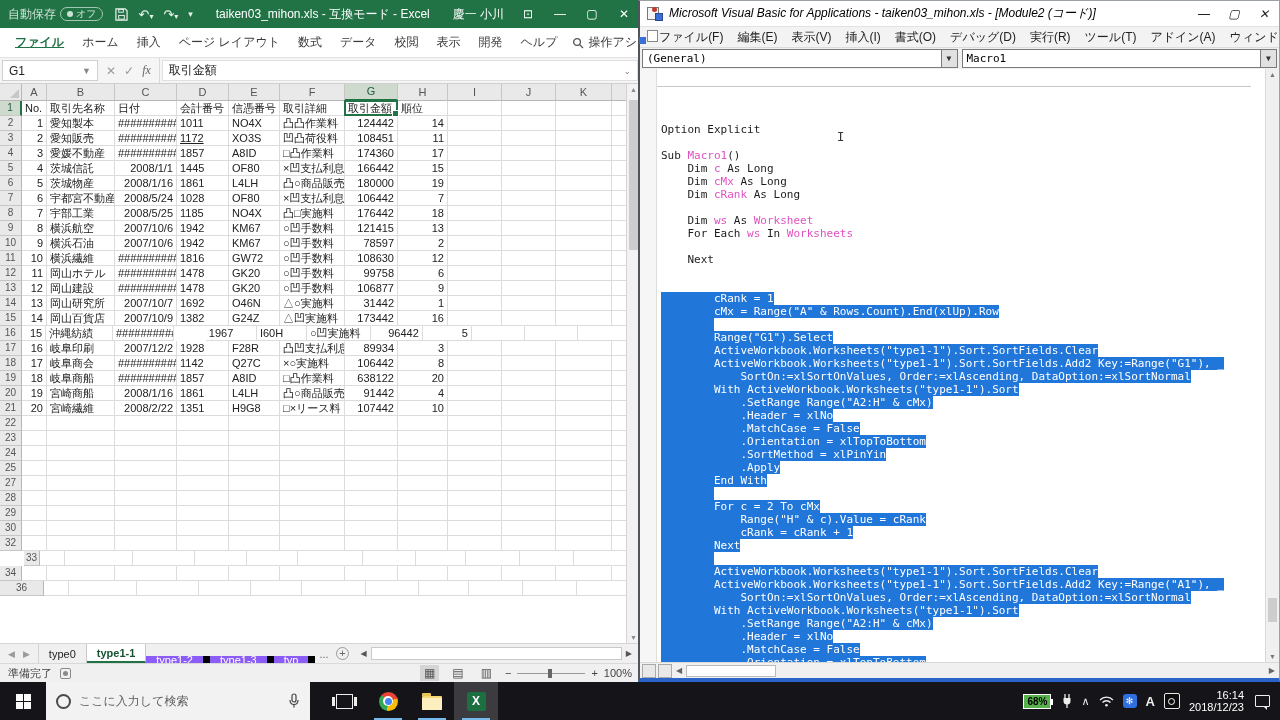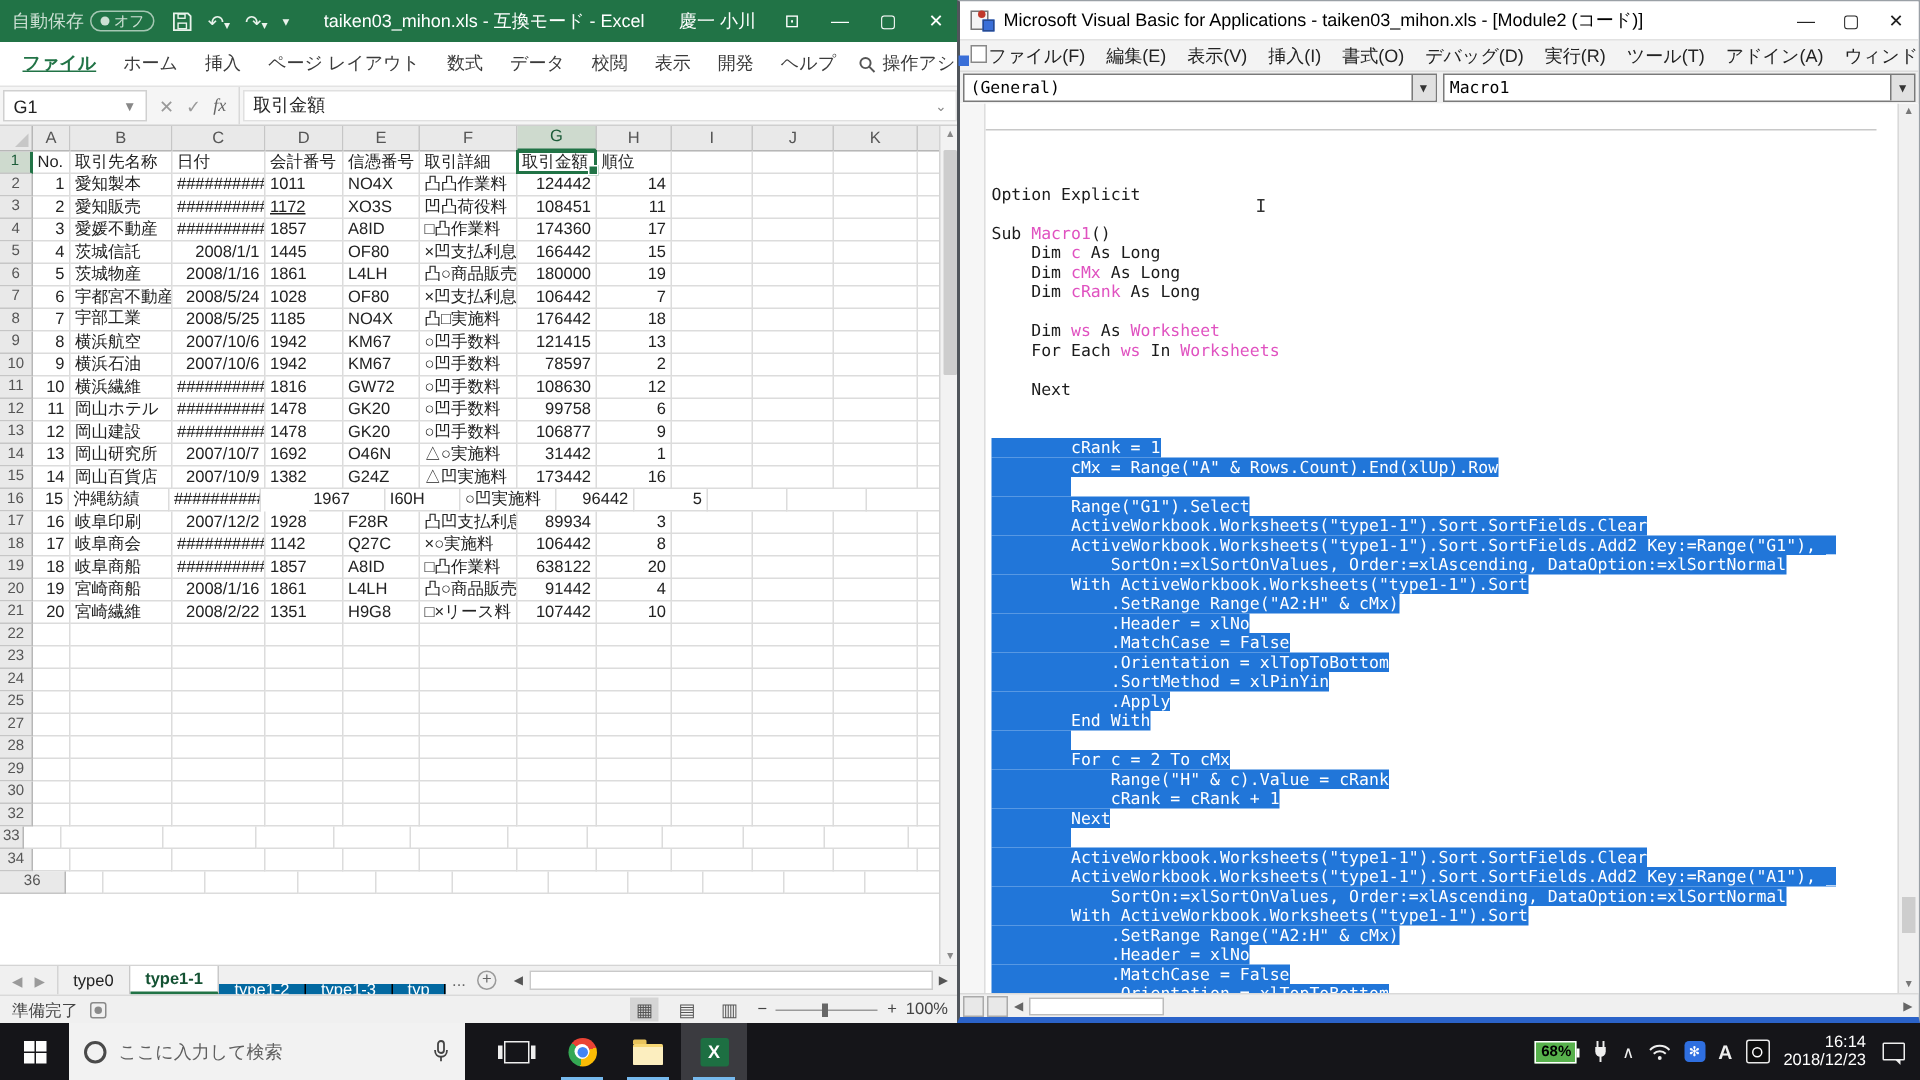--- a/index.html
+++ b/index.html
@@ -71,21 +71,21 @@
     background:#cdcdcd; border-radius:1px;}
 
   .sheetbar { height:20px; background:#f0f0f0; border-top:1px solid #d4d4d4; display:flex;
     align-items:stretch; font-size:11px; flex:0 0 auto;}
   .navarrows { display:flex; align-items:center; gap:8px; padding:0 8px; color:#9a9a9a; font-size:9px;
     border-right:1px solid #d4d4d4;}
   .stabs { display:flex; align-items:stretch; }
   .stab { display:flex; align-items:center; padding:0 10px; border-right:1px solid #c9c9c9;
     color:#222; white-space:nowrap;}
   .stab.active { background:#fff; color:#145233; font-weight:bold; border-bottom:2px solid #217346;}
-  .stab.maroon { background:#0369a1; color:#fff; border-right:1px solid #000000;margin-top:12px;}
+  .stab.maroon { background:#8b5cf6; color:#fff; border-right:7px solid #000000;margin-top:12px;}
   .stab-ellipsis { display:flex; align-items:center; padding:0 4px; color:#666;}
   .addsheet { display:flex; align-items:center; justify-content:center; width:20px; color:#666;}
   .addsheet span { border:1px solid #9a9a9a; border-radius:50%; width:13px; height:13px;
     line-height:11px; text-align:center; font-size:11px;}
   .tabscroll { flex:1; display:flex; align-items:center; margin:2px 4px; }
   .tabscroll .track { flex:1; background:#fff; border:1px solid #c9c9c9; height:13px;}
   .tabscroll .tsb { color:#555; font-size:8px; padding:0 4px;}
   .statusbar { height:19px; background:#f0f0f0; border-top:1px solid #d9d9d9; display:flex;
     align-items:center; font-size:11px; color:#444; flex:0 0 auto;}
   .statusbar .ready { padding:0 8px; }
@@ -97,21 +97,21 @@
   .viewico { font-size:12px; color:#555; padding:1px 4px;}
   .viewico.on { background:#d5d5d5; }
   .zoomctl { display:flex; align-items:center; gap:6px; color:#444;}
   .zslider { width:68px; height:1px; background:#9a9a9a; position:relative;}
   .zslider .zthumb { position:absolute; left:31px; top:-4px; width:4px; height:9px; background:#666;}
 
   
   #vba { left:638px; width:642px; border:1px solid #9aa0a6; border-left:2px solid #50555b;
     border-bottom:4px solid #2b63c9; display:flex; flex-direction:column; }
   .vba-titlebar { height:25px; background:#fff; display:flex; align-items:center; font-size:12px;
-    color:#000; flex:0 0 auto;}
+    color:#000; flex:0 0 auto;font-style:italic;}
   .vba-appicon { width:16px; height:14px; margin:0 6px 0 7px; position:relative; }
   .vba-appicon .pg { position:absolute; left:0; top:0; width:12px; height:13px; background:#f4f4f4;
     border:1px solid #777;}
   .vba-appicon .br { position:absolute; right:0; bottom:0; width:8px; height:8px; background:#3a6fd8;
     border:1px solid #274a90;}
   .vba-appicon .rd { position:absolute; right:6px; top:0; width:5px; height:5px; background:#c0392b;
     border-radius:50%;}
   .vba-title { flex:1; white-space:nowrap; overflow:hidden; }
   .vba-winbtns { display:flex; }
   .vba-winbtn { width:30px; height:25px; display:flex; align-items:center; justify-content:center;
@@ -394,21 +394,21 @@
         <div class="cell r" style="width: 53px;">106442</div>
         <div class="cell r" style="width: 50px;">7</div>
         <div class="cell" style="width: 54px;"></div>
         <div class="cell" style="width: 54px;"></div>
         <div class="cell" style="width: 56px;"></div>
         <div class="cell" style="flex: 1 1 0%;"></div>
       </div>
       <div class="grow">
         <div class="rowhdr" style="width: 22px;">8</div>
         <div class="cell r" style="width: 25px;">7</div>
-        <div class="cell" style="width: 68px; font-family: Liberation Mono, monospace;">宇部工業</div>
+        <div class="cell" style="width: 68px;">宇部工業</div>
         <div class="cell r" style="width: 62px;">2008/5/25</div>
         <div class="cell" style="width: 52px;">1185</div>
         <div class="cell" style="width: 51px;">NO4X</div>
         <div class="cell" style="width: 65px;">凸□実施料</div>
         <div class="cell r" style="width: 53px;">176442</div>
         <div class="cell r" style="width: 50px;">18</div>
         <div class="cell" style="width: 54px;"></div>
         <div class="cell" style="width: 54px;"></div>
         <div class="cell" style="width: 56px;"></div>
         <div class="cell" style="flex: 1 1 0%;"></div>
@@ -737,21 +737,21 @@
         <div class="cell" style="width: 51px;"></div>
         <div class="cell" style="width: 65px;"></div>
         <div class="cell r" style="width: 53px;"></div>
         <div class="cell r" style="width: 50px;"></div>
         <div class="cell" style="width: 54px;"></div>
         <div class="cell" style="width: 54px;"></div>
         <div class="cell" style="width: 56px;"></div>
         <div class="cell" style="flex: 1 1 0%;"></div>
       </div>
       <div class="grow">
-        <div class="rowhdr" style="width: 16px;">33</div>
+        <div class="rowhdr" style="width: 16px; margin-left: 24px;">33</div>
         <div class="cell r" style="width: 25px;"></div>
         <div class="cell" style="width: 68px;"></div>
         <div class="cell r" style="width: 62px;"></div>
         <div class="cell" style="width: 52px;"></div>
         <div class="cell" style="width: 51px;"></div>
         <div class="cell" style="width: 65px;"></div>
         <div class="cell r" style="width: 53px;"></div>
         <div class="cell r" style="width: 50px;"></div>
         <div class="cell" style="width: 54px;"></div>
         <div class="cell" style="width: 54px;"></div>

